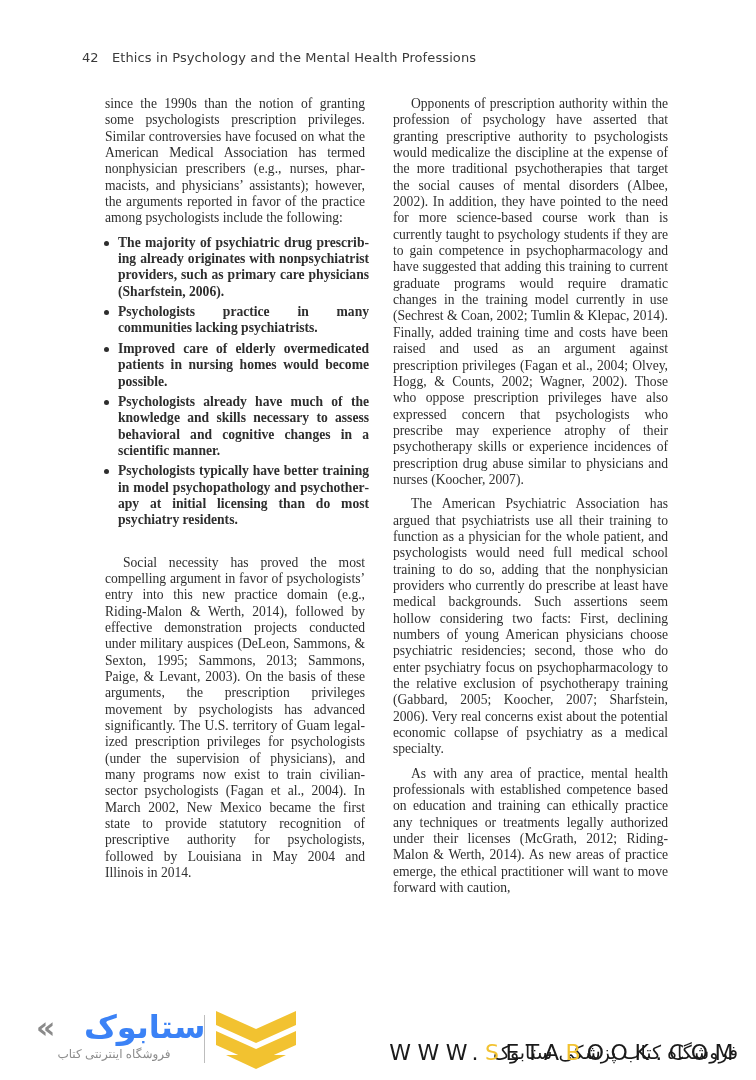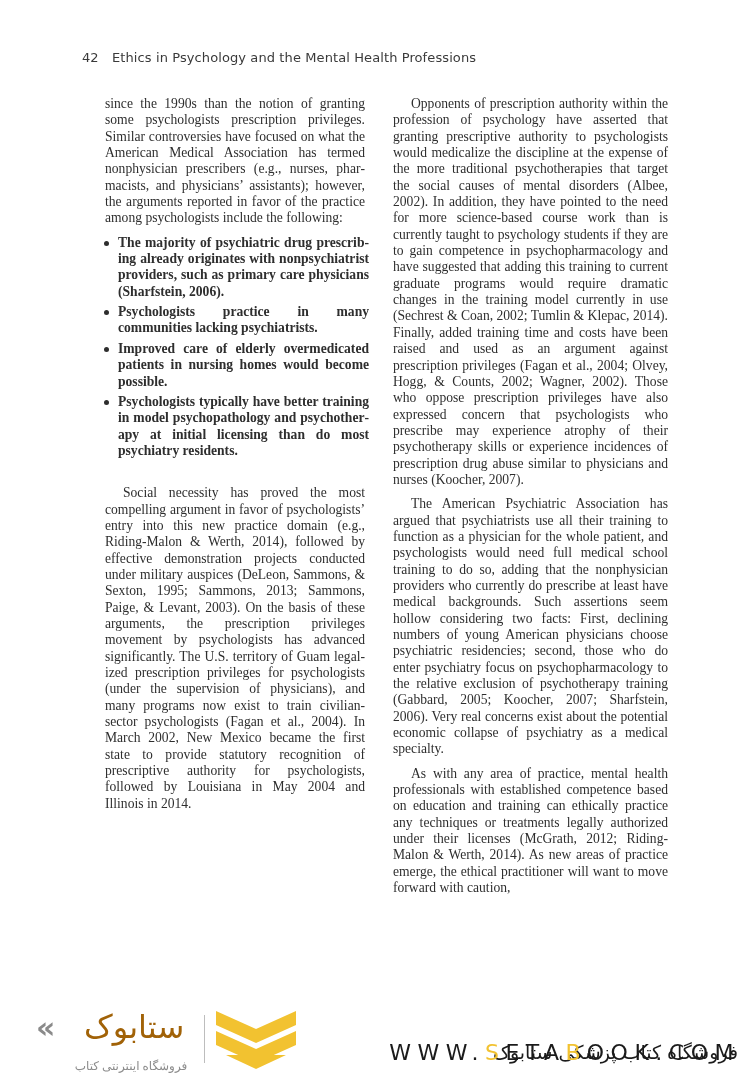--- a/index.html
+++ b/index.html
@@ -44,25 +44,25 @@
   .footer {
     position: absolute; left: 0; top: 995px; width: 756px; height: 85px; background: #ffffff;
   }
   .logo-wrap { position: absolute; left: 36px; top: 12px; width: 260px; height: 64px; }
   .logo-arrows {
     position: absolute; left: 0; top: 6px; font-family: "DejaVu Sans", sans-serif;
     font-size: 30px; color: #8a8a8a; line-height: 30px; font-weight: bold; letter-spacing: -6px;
   }
   .logo-name {
     position: absolute; left: 48px; top: 2px; font-family: "DejaVu Sans", sans-serif;
-    font-size: 32px; font-weight: normal; color: #a16207; line-height: 36px; letter-spacing: -1px;
+    font-size: 32px; font-weight: bold; color: #3b82f6; line-height: 36px; letter-spacing: -1px;
   }
   .logo-sub {
-    position: absolute; left: 20px; top: 40px; width: 150px; text-align: center;
-    font-family: Liberation Serif, serif; font-size: 12px; color: #8c8c8c; direction: rtl; margin-top: 12px;
+    position: absolute; left: 3px; top: 40px; width: 150px; text-align: center;
+    font-family: Liberation Sans, sans-serif; font-size: 12px; color: #8c8c8c; direction: rtl;
   }
   .logo-divider { position: absolute; left: 168px; top: 8px; width: 1px; height: 48px; background: #bdbdbd; }
   .logo-emblem { position: absolute; left: 180px; top: 4px; width: 80px; height: 58px; }
   .store-title {
     position: absolute; right: 18px; top: 14px;
     font-family: "DejaVu Sans", sans-serif; font-size: 19px; color: #1b1b1b; direction: rtl; margin-top: 32px;
   }
   .store-url {
     position: absolute; right: 16px; top: 45px;
     font-family: "DejaVu Sans", "Liberation Sans", sans-serif; font-size: 22px;
@@ -77,20 +77,21 @@
   <div class="running-head">
     <span class="pnum">42</span><span>Ethics in Psychology and the Mental Health Professions</span>
   </div>
 
   <div class="col col-left">
     <p>since the 1990s than the notion of granting some psychologists prescription privileges. Similar controversies have focused on what the American Medical Association has termed nonphysician prescribers (e.g., nurses, phar­macists, and physicians’ assistants); however, the arguments reported in favor of the practice among psychologists include the following:</p>
     <ul class="bullets">
       <li>The majority of psychiatric drug prescrib­ing already originates with nonpsychiatrist providers, such as primary care physicians (Sharfstein, 2006).</li>
       <li>Psychologists practice in many communities lacking psychiatrists.</li>
       <li>Improved care of elderly overmedicated patients in nursing homes would become possible.</li>
+      <li>Psychologists already have much of the knowl­edge and skills necessary to assess behavioral and cognitive changes in a scientific manner.</li>
       <li>Psychologists typically have better training in model psychopathology and psychother­apy at initial licensing than do most psychia­try residents.</li>
     </ul>
     <p class="indent gap-para">Social necessity has proved the most compel­ling argument in favor of psychologists’ entry into this new practice domain (e.g., Riding-Malon &amp; Werth, 2014), followed by effective demonstra­tion projects conducted under military auspices (DeLeon, Sammons, &amp; Sexton, 1995; Sammons, 2013; Sammons, Paige, &amp; Levant, 2003). On the basis of these arguments, the prescription privi­leges movement by psychologists has advanced significantly. The U.S. territory of Guam legal­ized prescription privileges for psychologists (under the supervision of physicians), and many programs now exist to train civilian-sector psy­chologists (Fagan et al., 2004). In March 2002, New Mexico became the first state to provide statutory recognition of prescriptive authority for psychologists, followed by Louisiana in May 2004 and Illinois in 2014.</p>
   </div>
 
   <div class="col col-right">
     <p class="indent">Opponents of prescription authority within the profession of psychology have asserted that granting prescriptive authority to psychologists would medicalize the discipline at the expense of the more traditional psychotherapies that tar­get the social causes of mental disorders (Albee, 2002). In addition, they have pointed to the need for more science-based course work than is currently taught to psychology students if they are to gain competence in psychopharmacol­ogy and have suggested that adding this train­ing to current graduate programs would require dramatic changes in the training model cur­rently in use (Sechrest &amp; Coan, 2002; Tumlin &amp; Klepac, 2014). Finally, added training time and costs have been raised and used as an argu­ment against prescription privileges (Fagan et al., 2004; Olvey, Hogg, &amp; Counts, 2002; Wagner, 2002). Those who oppose prescription privileges have also expressed concern that psy­chologists who prescribe may experience atro­phy of their psychotherapy skills or experience incidences of prescription drug abuse similar to physicians and nurses (Koocher, 2007).</p>
     <p class="indent">The American Psychiatric Association has argued that psychiatrists use all their training to function as a physician for the whole patient, and psychologists would need full medical school training to do so, adding that the non­physician providers who currently do prescribe at least have medical backgrounds. Such asser­tions seem hollow considering two facts: First, declining numbers of young American physi­cians choose psychiatric residencies; second, those who do enter psychiatry focus on psycho­pharmacology to the relative exclusion of psy­chotherapy training (Gabbard, 2005; Koocher, 2007; Sharfstein, 2006). Very real concerns exist about the potential economic collapse of psychiatry as a medical specialty.</p>
     <p class="indent">As with any area of practice, mental health professionals with established competence based on education and training can ethically practice any techniques or treatments legally authorized under their licenses (McGrath, 2012; Riding-Malon &amp; Werth, 2014). As new areas of practice emerge, the ethical practitio­ner will want to move forward with caution,</p>
   </div>

